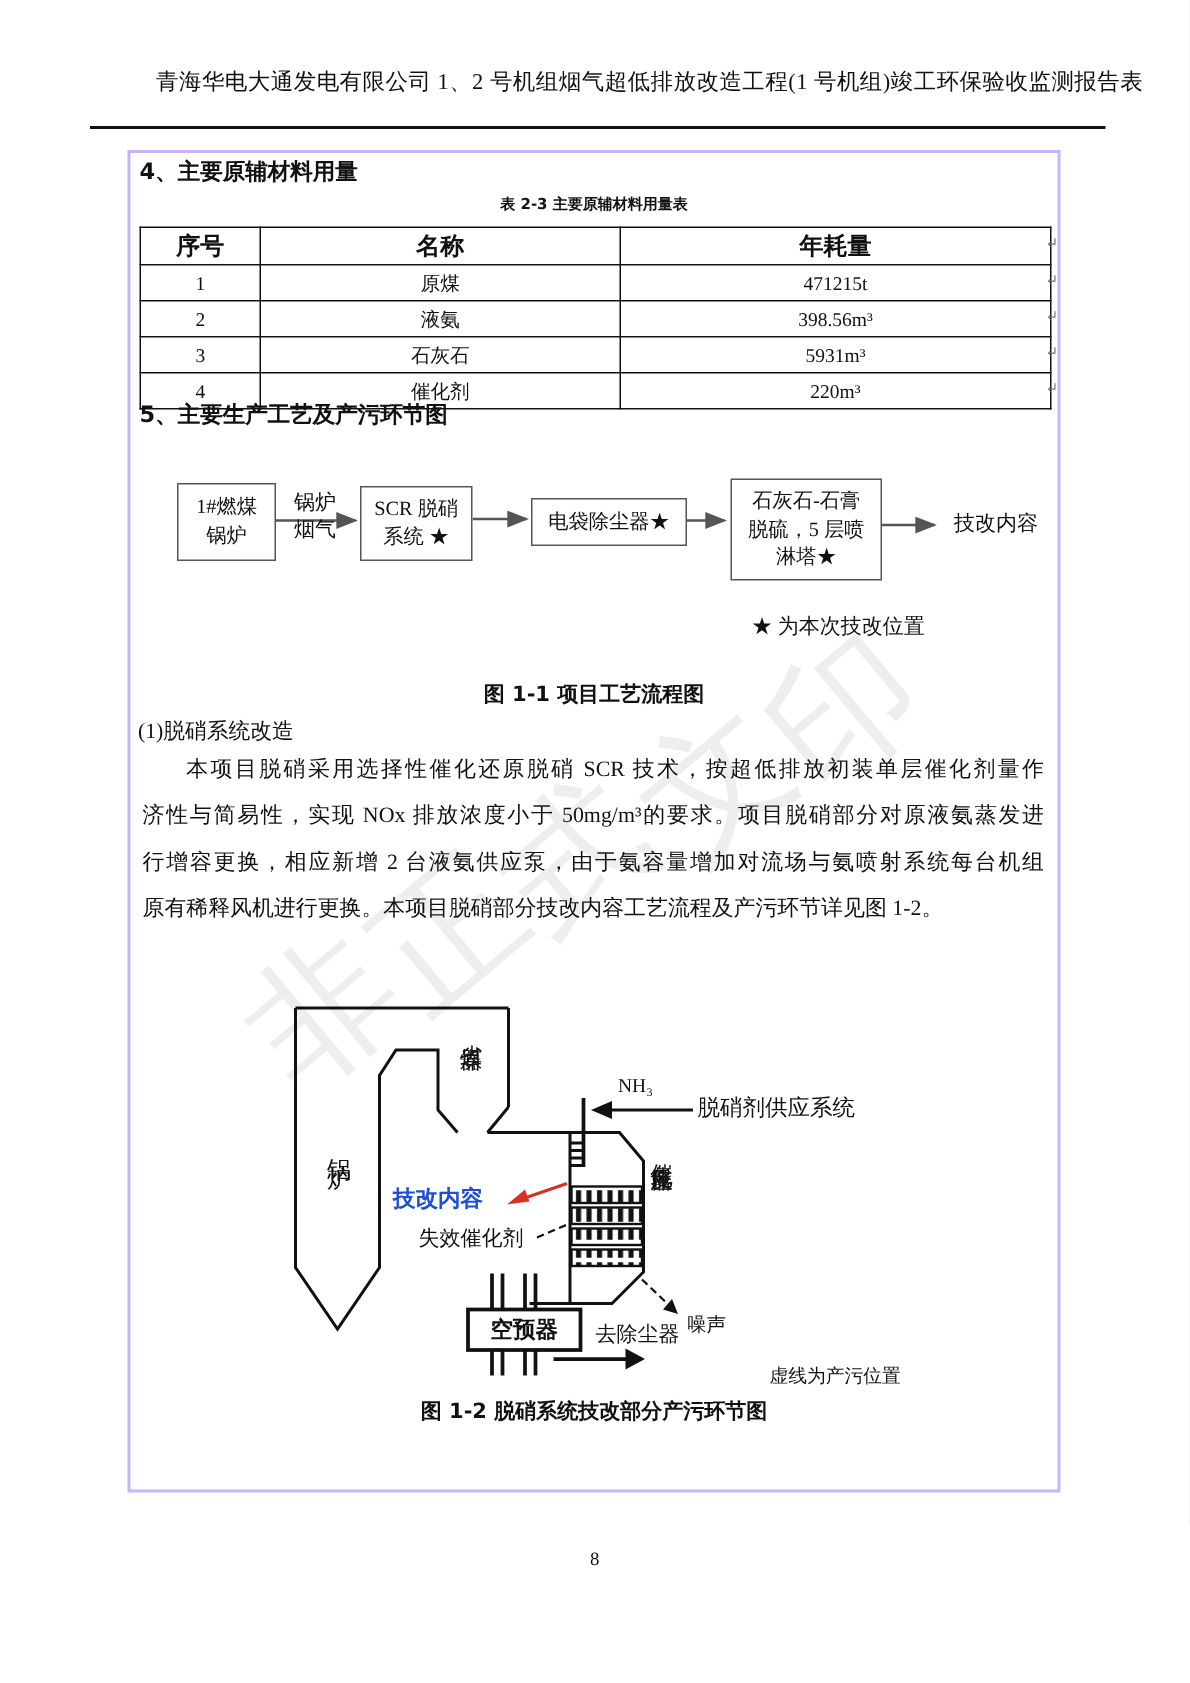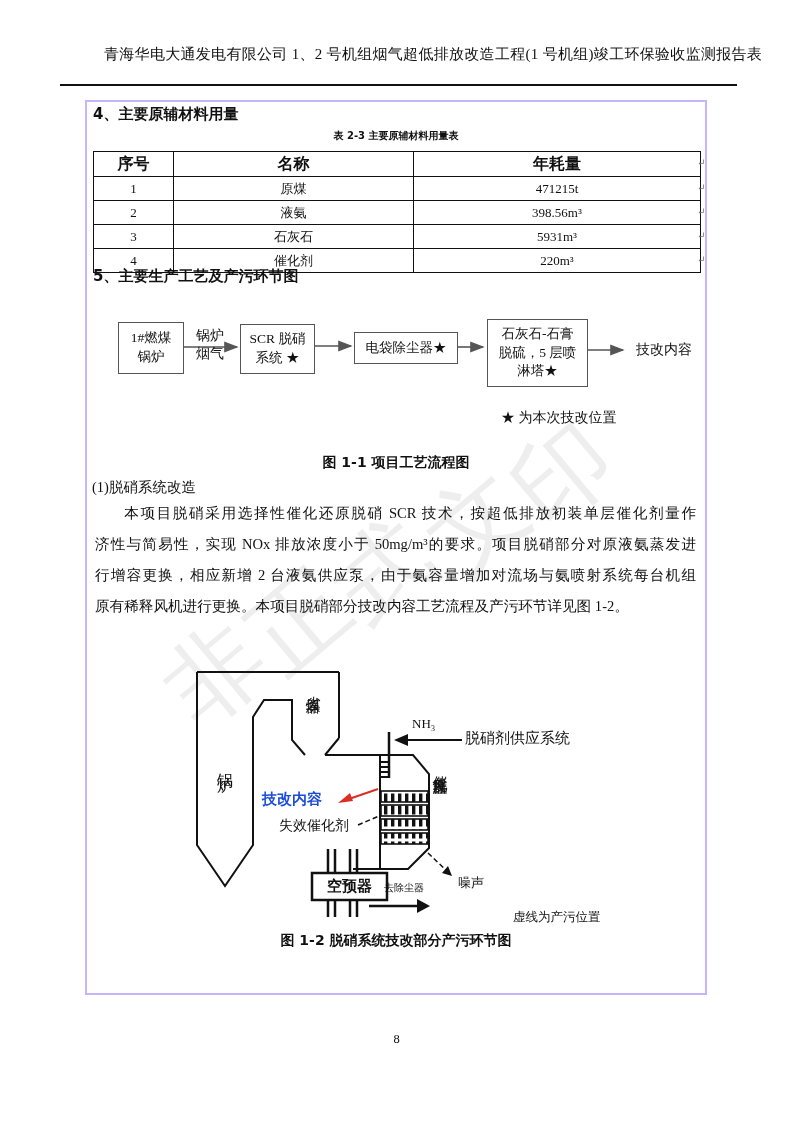--- a/index.html
+++ b/index.html
@@ -199,21 +199,21 @@
         <polygon points="166,143 178,133 181,141" fill="#d93025"></polygon>
       </svg>
       <div class="dlabel vert" style="left:42px;top:100px;font-size:16px;">锅炉</div>
       <div class="dlabel vert" style="left:131px;top:24px;font-size:15px;letter-spacing:2px;">省煤器</div>
       <div class="dlabel vert" style="left:258px;top:104px;font-size:15px;letter-spacing:1px;">催化反应器</div>
       <div class="dlabel" style="left:240px;top:56px;font-size:13px;">NH₃</div>
       <div class="dlabel" style="left:293px;top:69px;font-size:15px;">脱硝剂供应系统</div>
       <div class="dlabel red" style="left:90px;top:130px;font-size:15px;">技改内容</div>
       <div class="dlabel" style="left:107px;top:157px;font-size:14px;">失效催化剂</div>
       <div class="dlabel pre-box-label" style="left:140px;top:217px;width:75px;text-align:center;font-size:15px;">空预器</div>
-      <div class="dlabel" style="left:212px;top:221px;font-size:10px;">去除尘器</div>
+      <div class="dlabel" style="left:225px;top:221px;font-size:14px;">去除尘器</div>
       <div class="dlabel" style="left:286px;top:214px;font-size:13px;">噪声</div>
       <div class="dlabel" style="left:341px;top:249px;font-size:12.5px;">虚线为产污位置</div>
     </div>
 
     <div class="abs figcap" style="top:830px;">图 1-2  脱硝系统技改部分产污环节图</div>
 
   </div>
 </div>
 
 </body></html>

